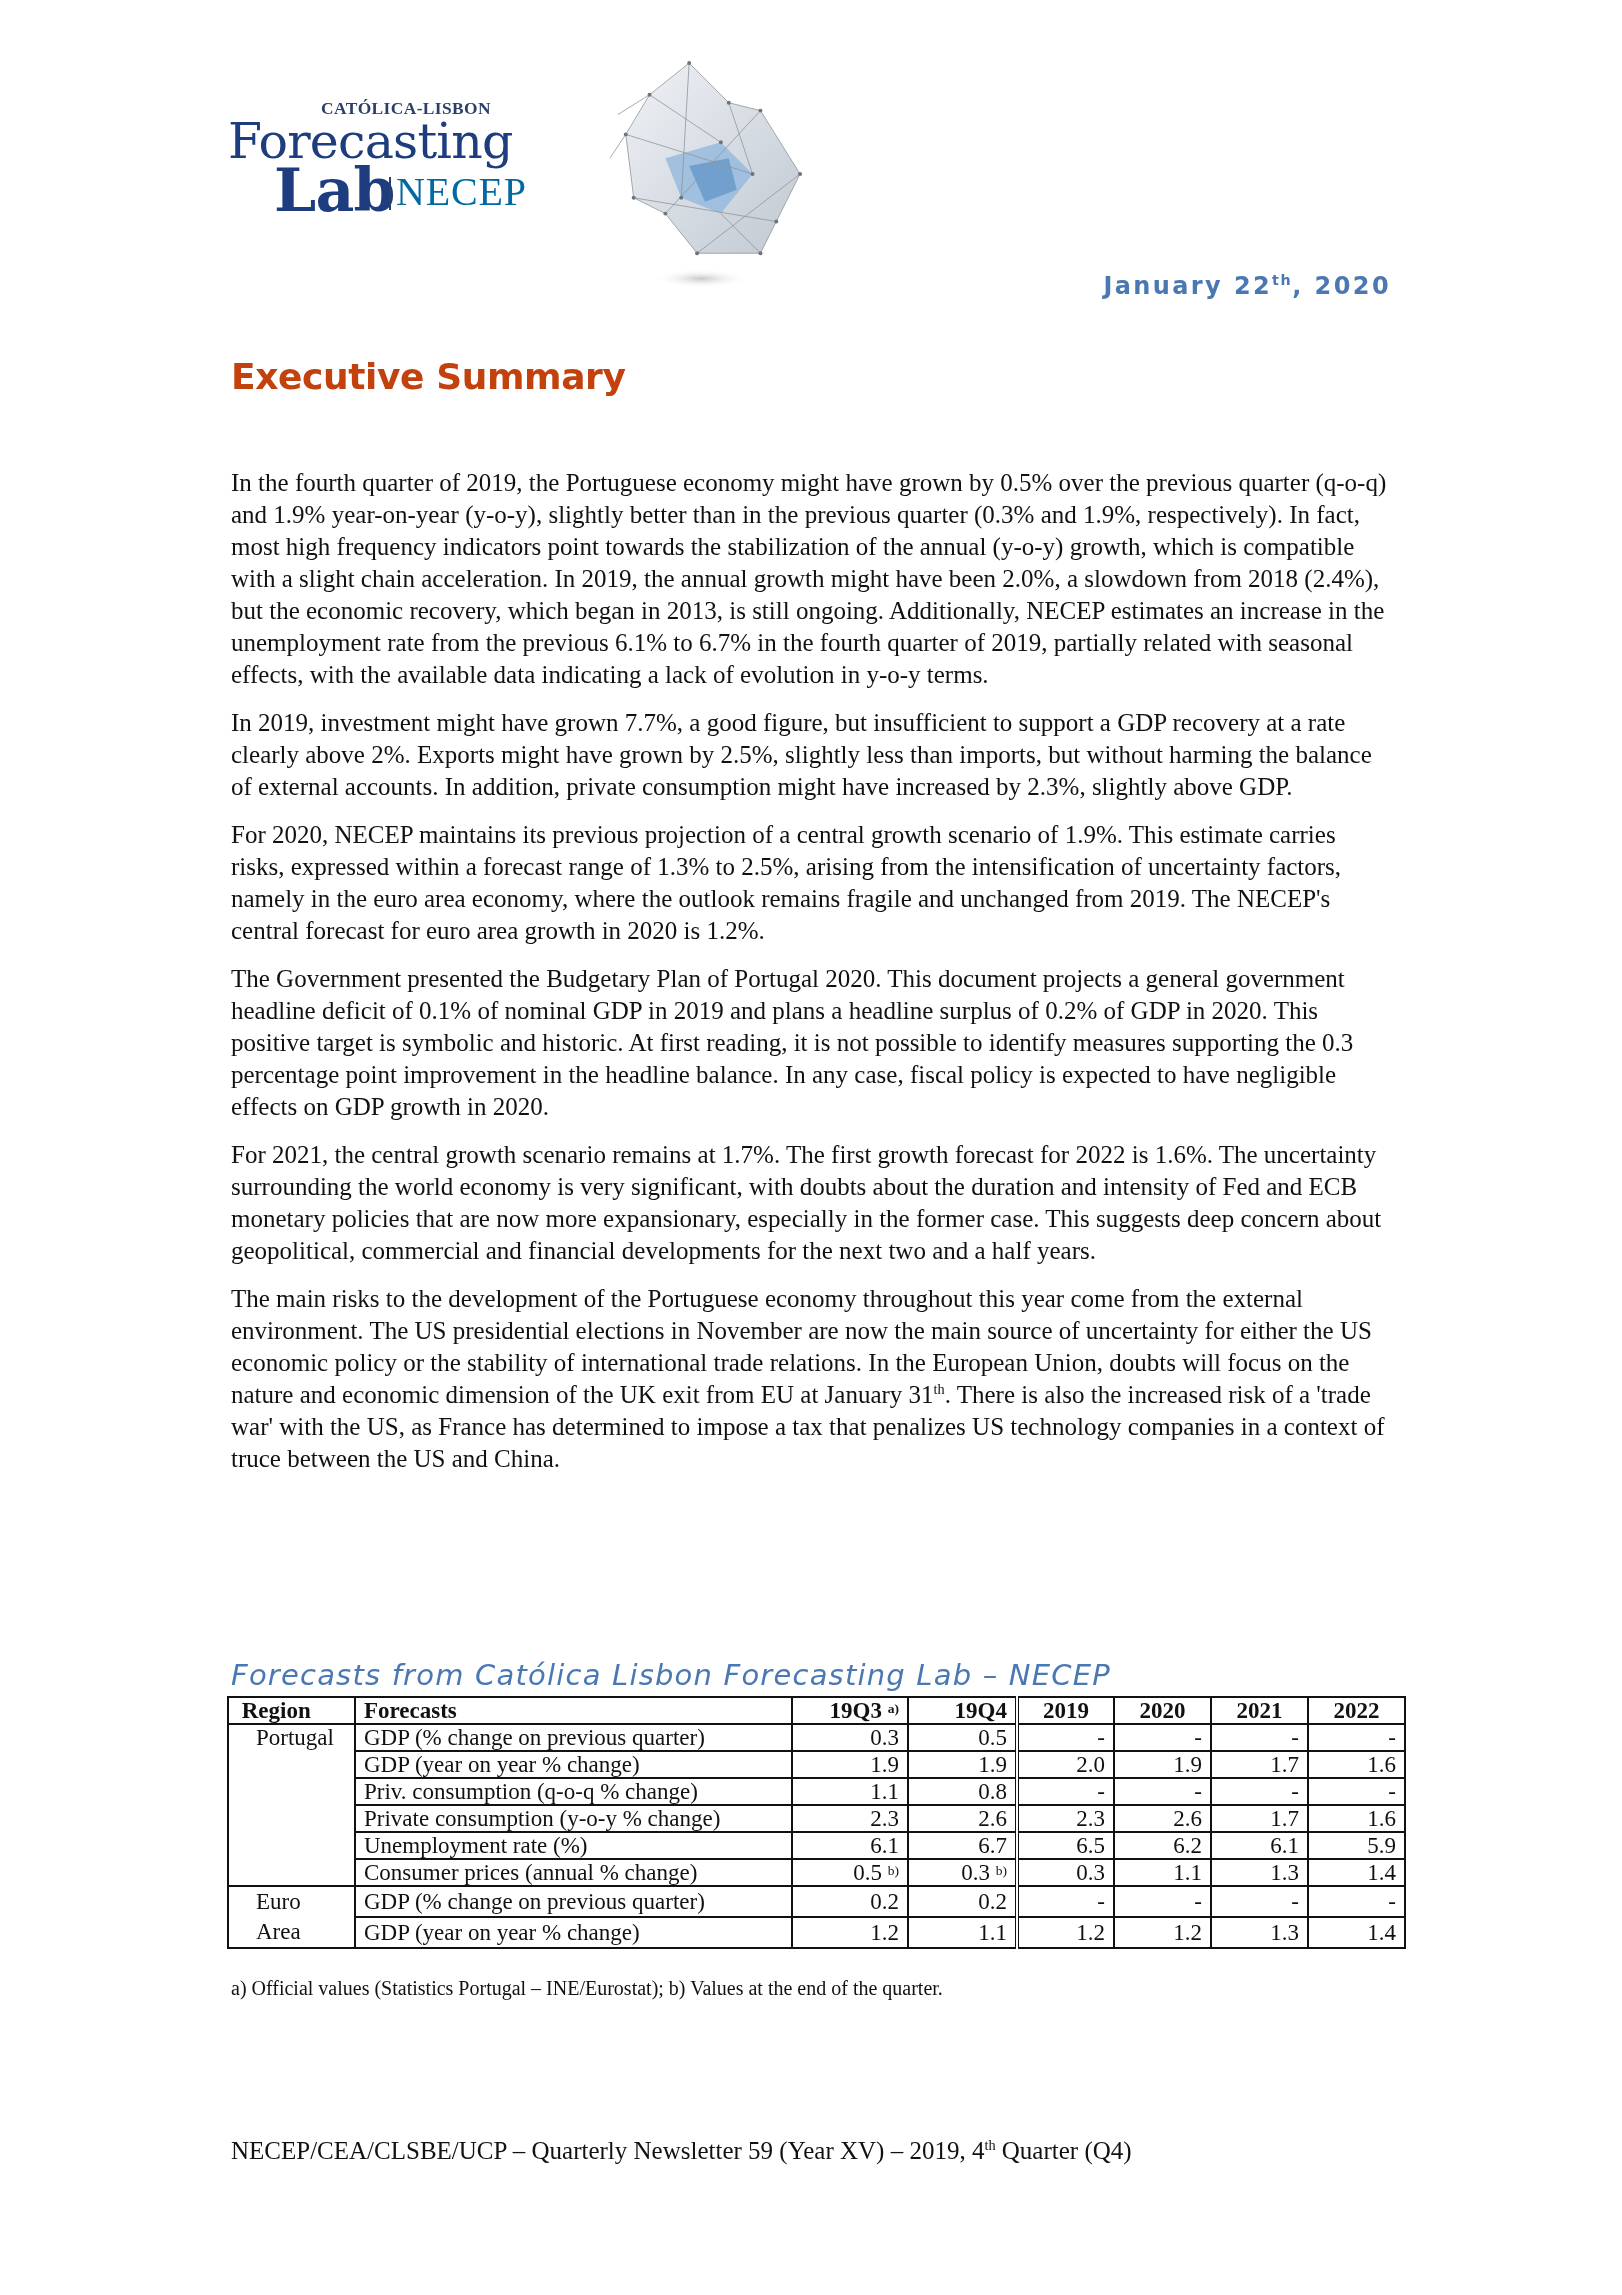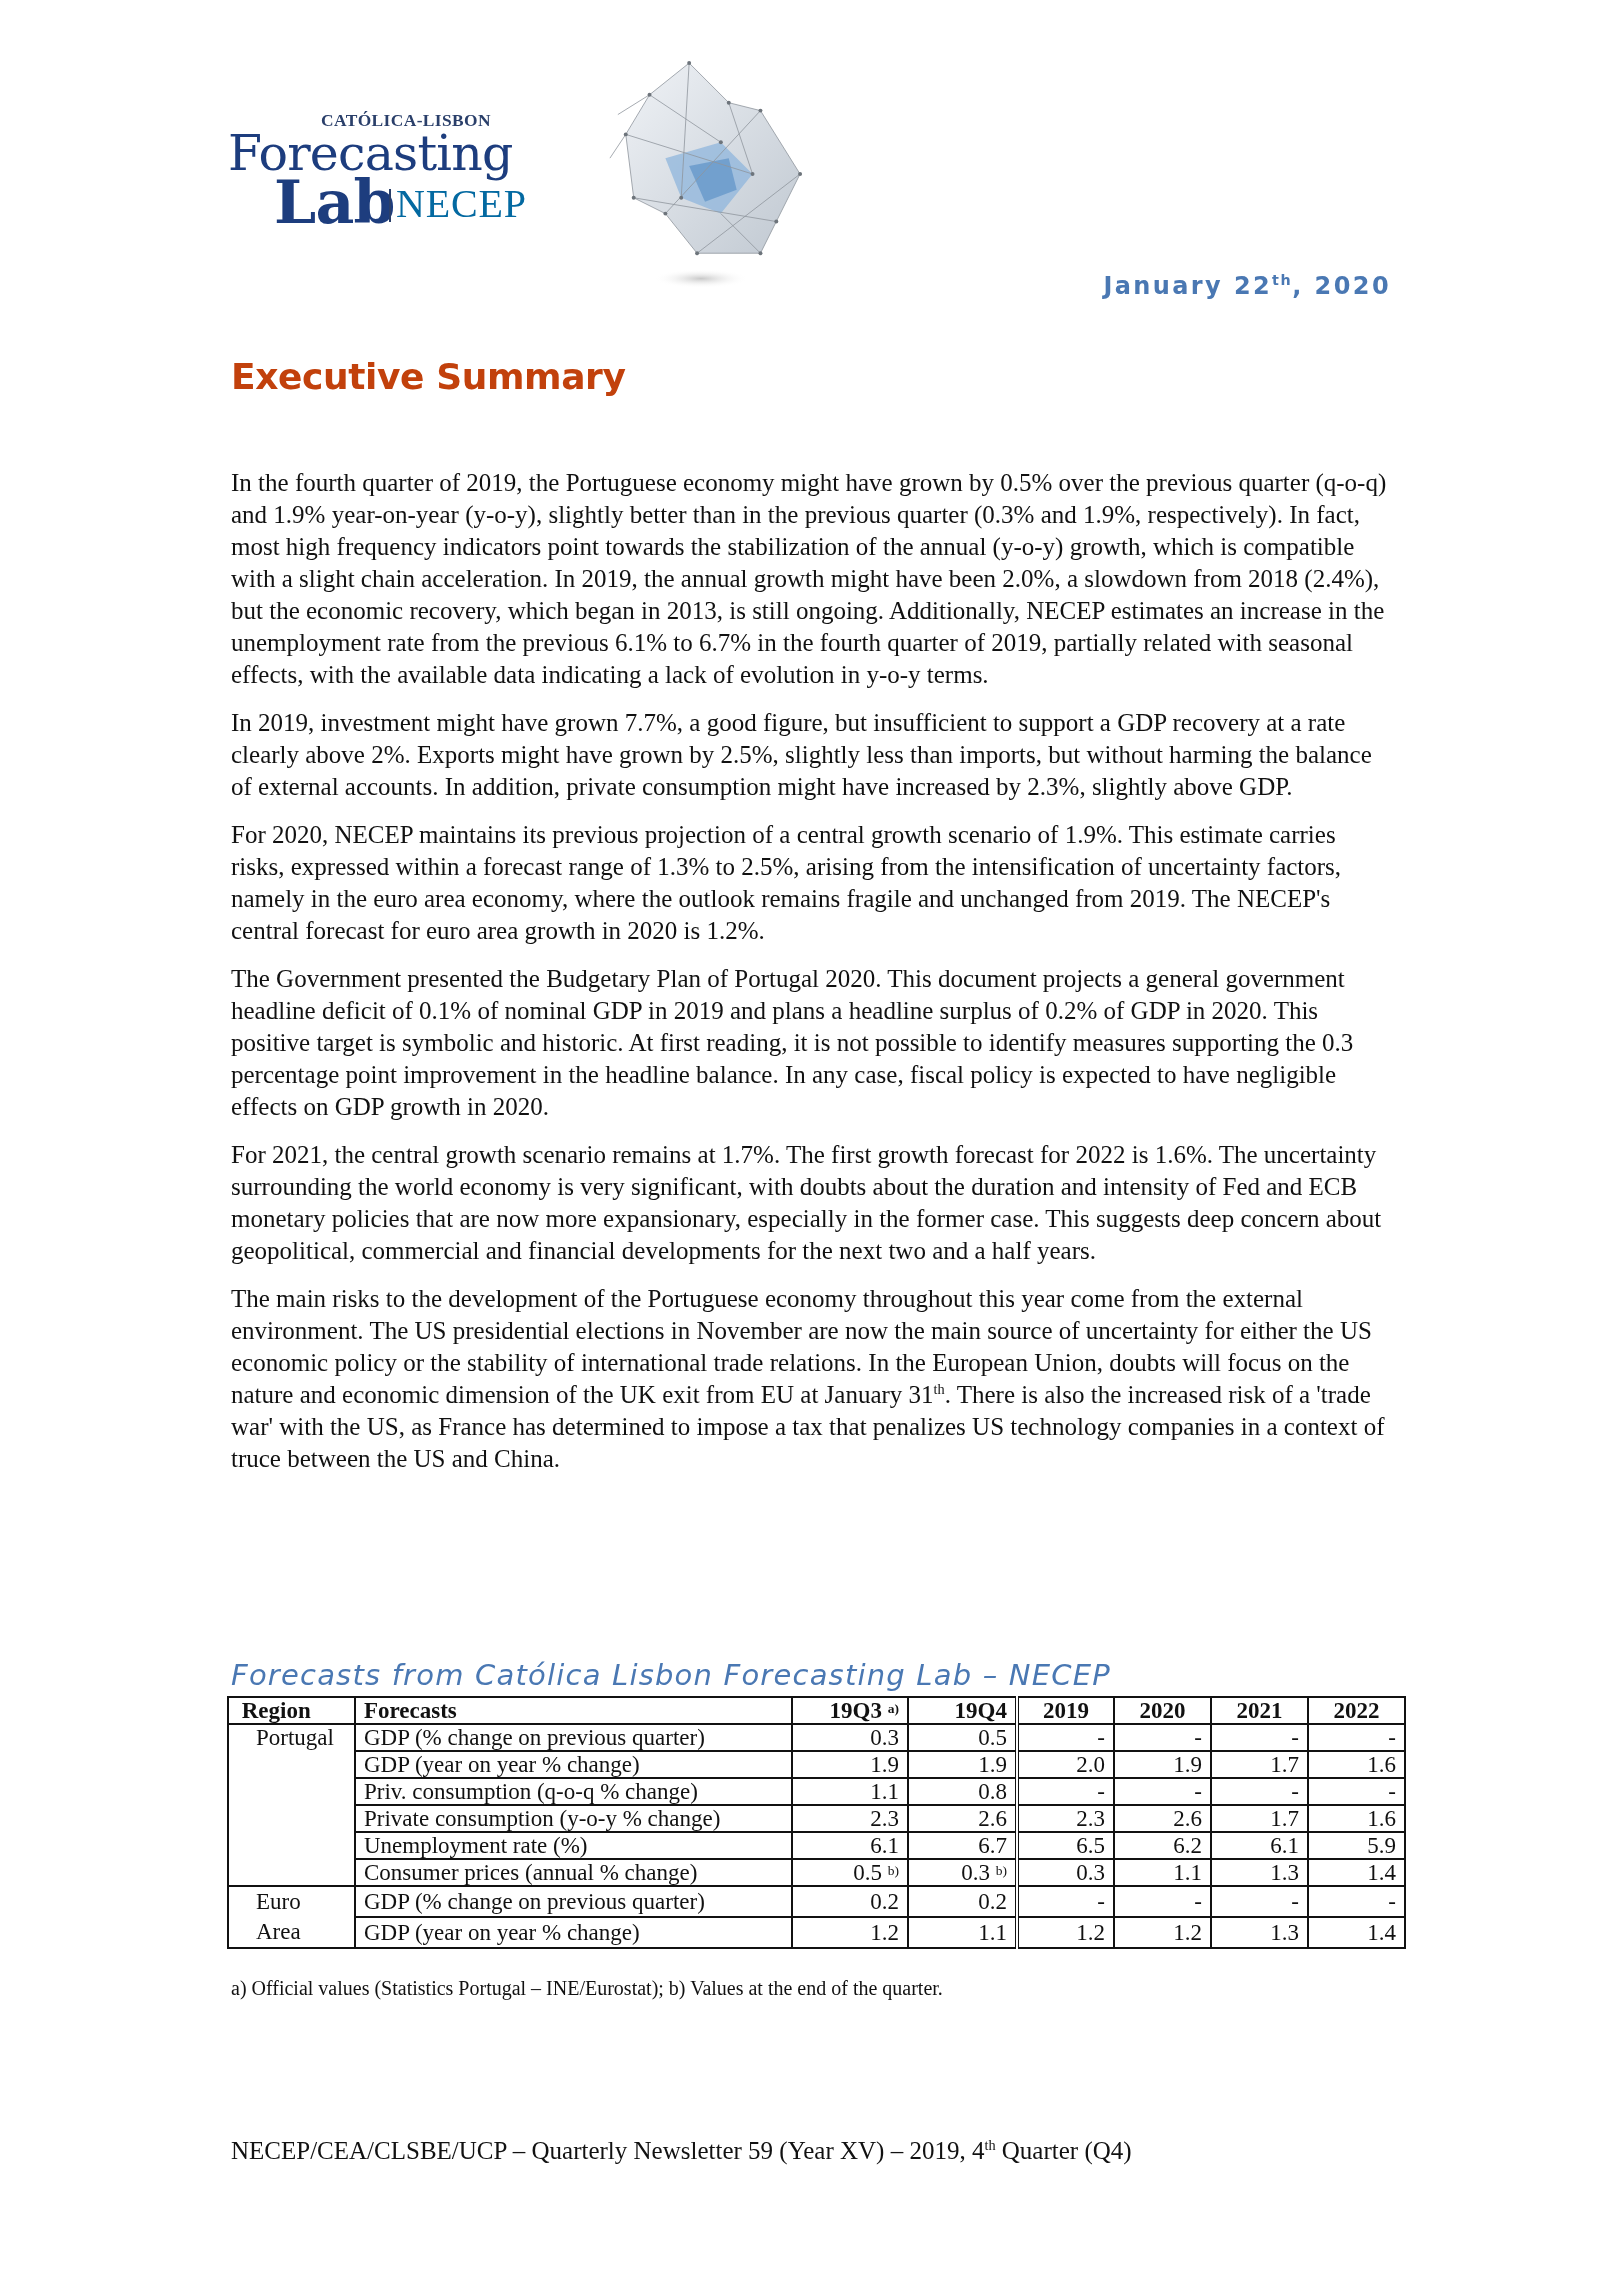--- a/index.html
+++ b/index.html
@@ -1,21 +1,21 @@
 <!DOCTYPE html>
 <html style="font-size:12.7px"><head>
 <meta charset="utf-8">
 <style>
   html, body { margin:0; padding:0; background:#ffffff; }
   body { width:1622px; height:2295px; position:relative; overflow:hidden;
          font-family:"Liberation Serif", "DejaVu Serif", serif; color:#111; }
   .page { position:absolute; left:0; top:0; width:1622px; height:2295px; background:#fff; }
 
   
-  .logo { position:absolute; left:228px; top:105px; width:349px; height:127px; }
+  .logo { position:absolute; left:228px; top:93px; width:349px; height:127px; }
   .logo .brand-top { position:absolute; left:93px; top:4.8px; font-family:"Liberation Serif", serif;
         font-size:17.4px; color:#2a3f6a; letter-spacing:0.4px; font-weight:bold; }
   .logo .brand-main { position:absolute; left:0; top:24px; font-family:"DejaVu Serif", serif;
         font-weight:normal; font-size:49px; color:#1d3d7e; letter-spacing:-0.8px; line-height:49px; }
   .logo .brand-lab { position:absolute; left:46px; top:73px; font-family:"DejaVu Serif", serif;
         font-weight:bold; font-size:60px; color:#1d3d7e; line-height:48px; letter-spacing:-0.8px; }
   .logo .brand-sep { position:absolute; left:161px; top:84px; width:2.4px; height:33px; background:#2a3f6a; }
   .logo .brand-necep { position:absolute; left:168px; top:79px; font-family:"Liberation Serif", serif;
         font-size:40px; color:#0369a1; line-height:40px; letter-spacing:0.8px; }
   .crystal { position:absolute; left:602px; top:55px; width:206px; height:238px; }

